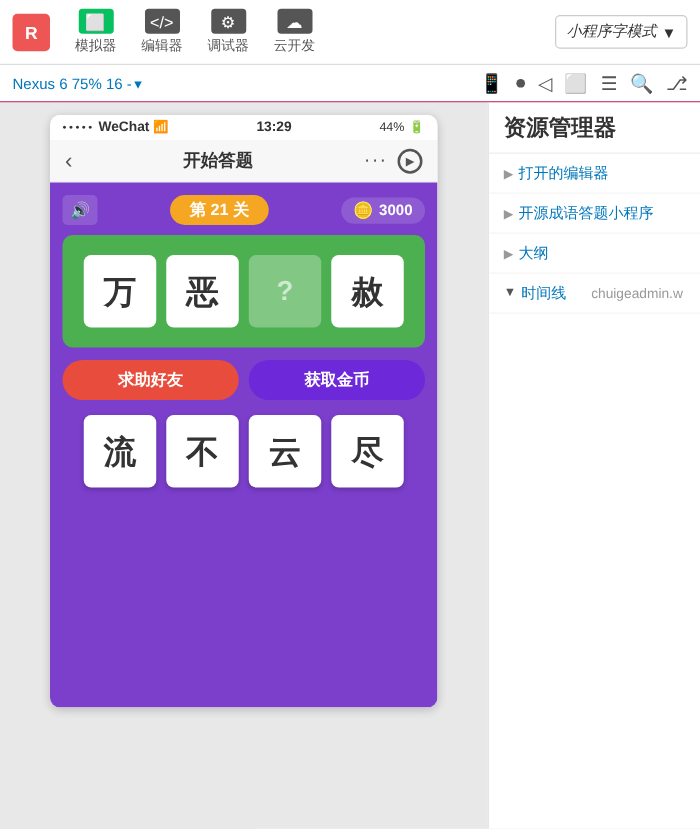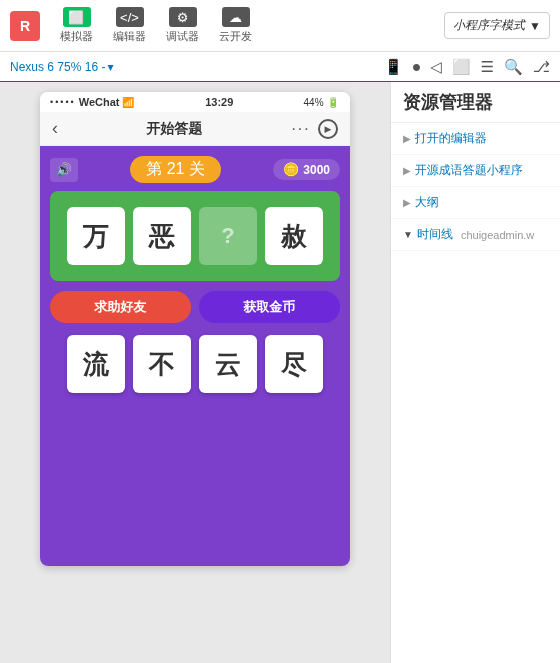--- a/index.html
+++ b/index.html
@@ -148,22 +148,22 @@
     .speaker-btn {
       background: rgba(255,255,255,0.15);
       border-radius: 4px;
       width: 28px; height: 24px;
       display: flex; align-items: center; justify-content: center;
       color: white; font-size: 13px;
     }
     .level-badge {
       background: #f5a623;
       color: white;
-      font-size: 16px;
-      font-weight: normal;
+      font-size: 13px;
+      font-weight: bold;
       padding: 3px 16px;
       border-radius: 14px;
     }
     .coin-badge {
       background: rgba(255,255,255,0.15);
       color: white;
       font-size: 12px;
       font-weight: bold;
       padding: 3px 10px;
       border-radius: 14px;
@@ -387,18 +387,18 @@
     </div>
 
     <div class="resource-item">
       <span class="resource-arrow">▶</span>
       <span>大纲</span>
     </div>
 
     <div class="resource-item">
       <span class="resource-arrow open">▼</span>
       <span>时间线</span>
-      <span style="color:#999;font-size:11px;margin-left:4px;">chuigeadmin.w</span>
+      <span style="color:#999;font-size:11px;margin-left:16px;">chuigeadmin.w</span>
     </div>
 
   </div>
 
 </div>
 
 </body></html>

